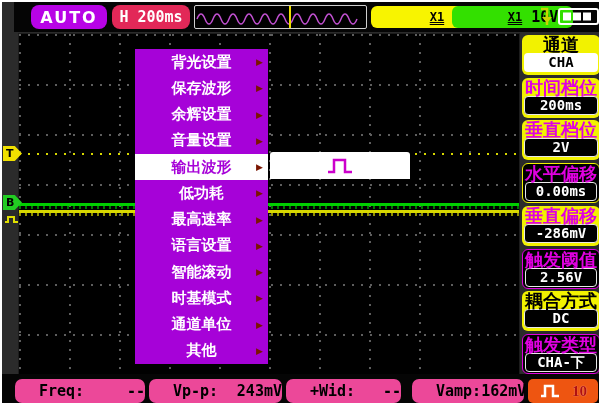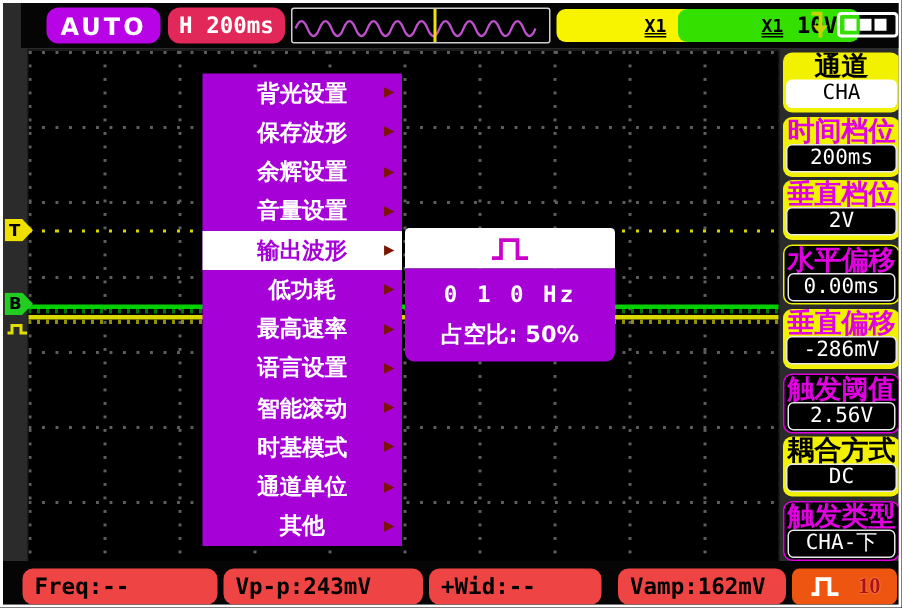--- a/index.html
+++ b/index.html
@@ -60,34 +60,34 @@
   .sub-body{position:absolute;left:268px;top:177px;width:140px;height:62px;background:#a602d8;z-index:6;
             border-radius:0 0 6px 6px;display:flex;flex-direction:column;align-items:center;justify-content:space-evenly;
             color:#fff;font-weight:bold;font-size:15px;}
   .freq-row{letter-spacing:2px;font-family:"DejaVu Sans Mono",monospace;}
 
   
   .sidebar{position:absolute;left:520px;top:33px;width:78px;height:339px;display:flex;flex-direction:column;
            justify-content:space-between;}
   .sbox{height:40px;border-radius:6px;overflow:hidden;box-sizing:border-box;}
   .sbox .t{height:18px;line-height:19px;text-align:center;font-size:18px;font-weight:bold;}
-  .sbox .v{height:19px;line-height:19px;text-align:center;font-size:14px;font-weight:normal;
+  .sbox .v{height:19px;line-height:19px;text-align:center;font-size:14px;font-weight:bold;
            font-family:"DejaVu Sans Mono",monospace;margin:0 2px 2px;border-radius:4px;}
   .sbox-yellow{background:#f2f200;}
   .sbox-dark-y{background:#000;border:1.5px solid #f2f200;}
   .sbox-dark-m{background:#000;border:1.5px solid #e000e0;}
   .t-black{color:#000;}
   .t-mag{color:#e000e0;}
   .v-white{background:#fff;color:#000;}
   .v-dark{background:#000;color:#fff;border:1.5px solid #e8e8e8;box-sizing:border-box;line-height:16px !important;}
 
   
   .bottombar{position:absolute;left:0;top:372px;width:100%;height:29px;background:#050505;}
-  .meas{position:absolute;top:5px;height:24px;background:#ef4444;border-radius:7px;display:flex;align-items:center;
-        justify-content:flex-start;padding-left:8px;color:#000;font-weight:bold;font-size:15px;
+  .meas{position:absolute;top:5px;height:24px;background:#ec4899;border-radius:7px;display:flex;align-items:center;
+        justify-content:space-between;padding-left:24px;color:#000;font-weight:bold;font-size:15px;
         font-family:"DejaVu Sans Mono",monospace;box-sizing:border-box;}
   .meas-freq{left:13px;width:130px;}
   .meas-vpp{left:147px;width:133px;}
   .meas-wid{left:284px;width:115px;}
   .meas-vamp{left:410px;width:112px;}
   .wave-badge{position:absolute;left:526px;top:5px;width:70px;height:24px;background:#ee5511;border-radius:5px;
         display:flex;align-items:center;justify-content:space-evenly;}
   .wave-badge .cnt{color:#b01010;font-weight:bold;font-size:15px;font-family:Liberation Serif, serif;
         text-shadow:0 0 1px #ffd0c0;}
 </style>
@@ -199,27 +199,20 @@
         <span>其他</span>
         <span class="arrow">▶</span>
       </div>
   </div>
 
   <div class="sub-head">
     <svg width="28" height="18">
       <path d="M2 15 H8 V3 H19 V15 H26" stroke="#cc00cc" stroke-width="2.5" fill="none"></path>
     </svg>
   </div>
-  <div class="sub-body">
-    <div class="freq-row">0 1 0 Hz</div>
-    <div>
-      <span>占空比:</span>
-      <span>50%</span>
-    </div>
-  </div>
 
   <div class="sidebar">
     <div class="sbox sbox-yellow">
       <div class="t t-black">通道</div>
       <div class="v v-white">CHA</div>
     </div>
     <div class="sbox sbox-yellow">
       <div class="t t-mag">时间档位</div>
       <div class="v v-dark">200ms</div>
     </div>

